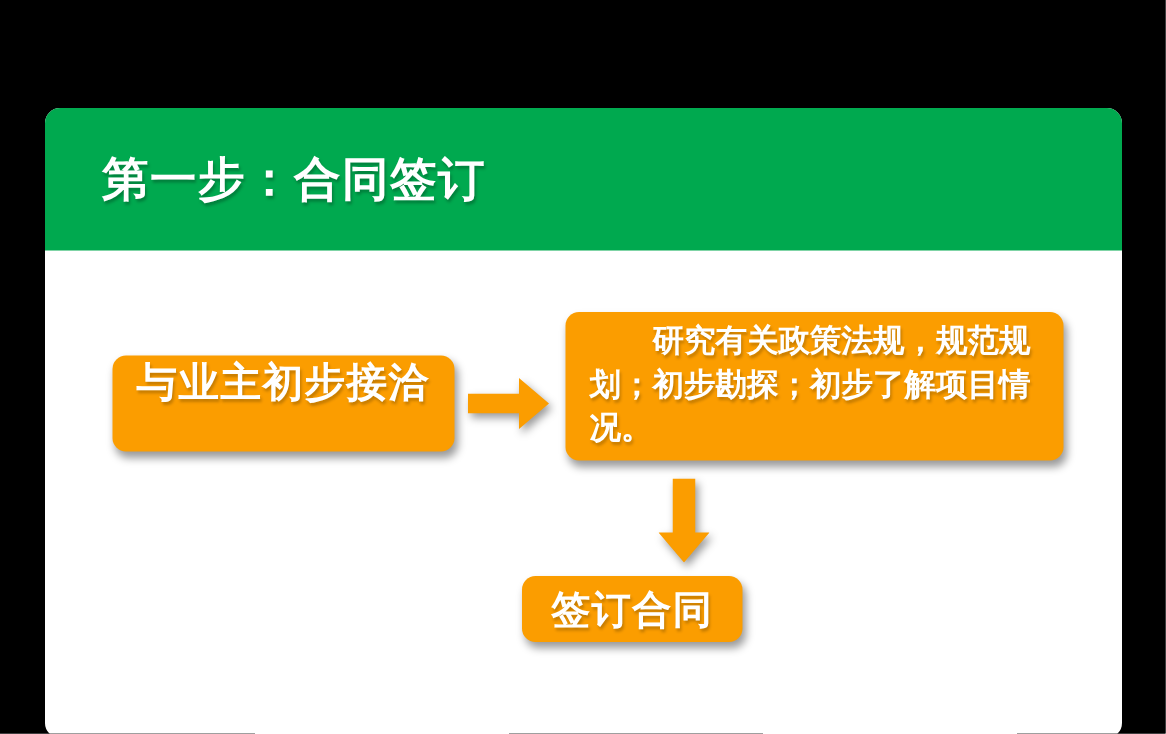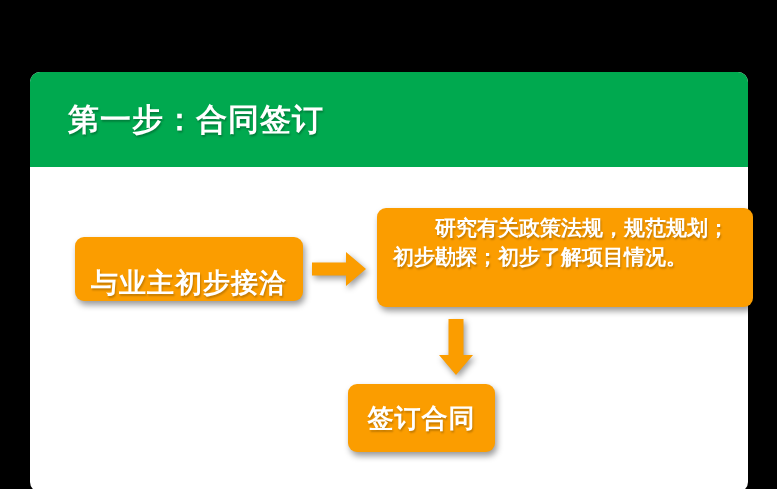--- a/index.html
+++ b/index.html
@@ -55,45 +55,45 @@
     font-weight: bold;
     text-shadow: 1px 2px 2px rgba(0,0,0,0.22);
     box-sizing: border-box;
   }
   .box-step1 {
     left: 45px;
     top: 165px;
     width: 228px;
     height: 64px;
     display: flex;
-    align-items: flex-end;
+    align-items: flex-start;
     justify-content: center;
     font-size: 27px;
     letter-spacing: 1px;
   }
   .box-step2 {
     left: 347px;
     top: 136px;
-    width: 376px;
+    width: 332px;
     height: 99px;
     padding: 5px 16px 0 16px;
     font-size: 21px;
   }
   .box-step2 p {
     margin: 0;
     line-height: 29px;
     text-indent: 2em;
     text-align: left;
     letter-spacing: 0;
   }
   .box-step3 {
     left: 318px;
     top: 312px;
     width: 147px;
-    height: 68px;
+    height: 44px;
     display: flex;
     align-items: center;
     justify-content: center;
     font-size: 26px;
     letter-spacing: 1px;
   }
   .arrow {
     position: absolute;
     filter: drop-shadow(2px 3px 3px rgba(0,0,0,0.40));
   }

